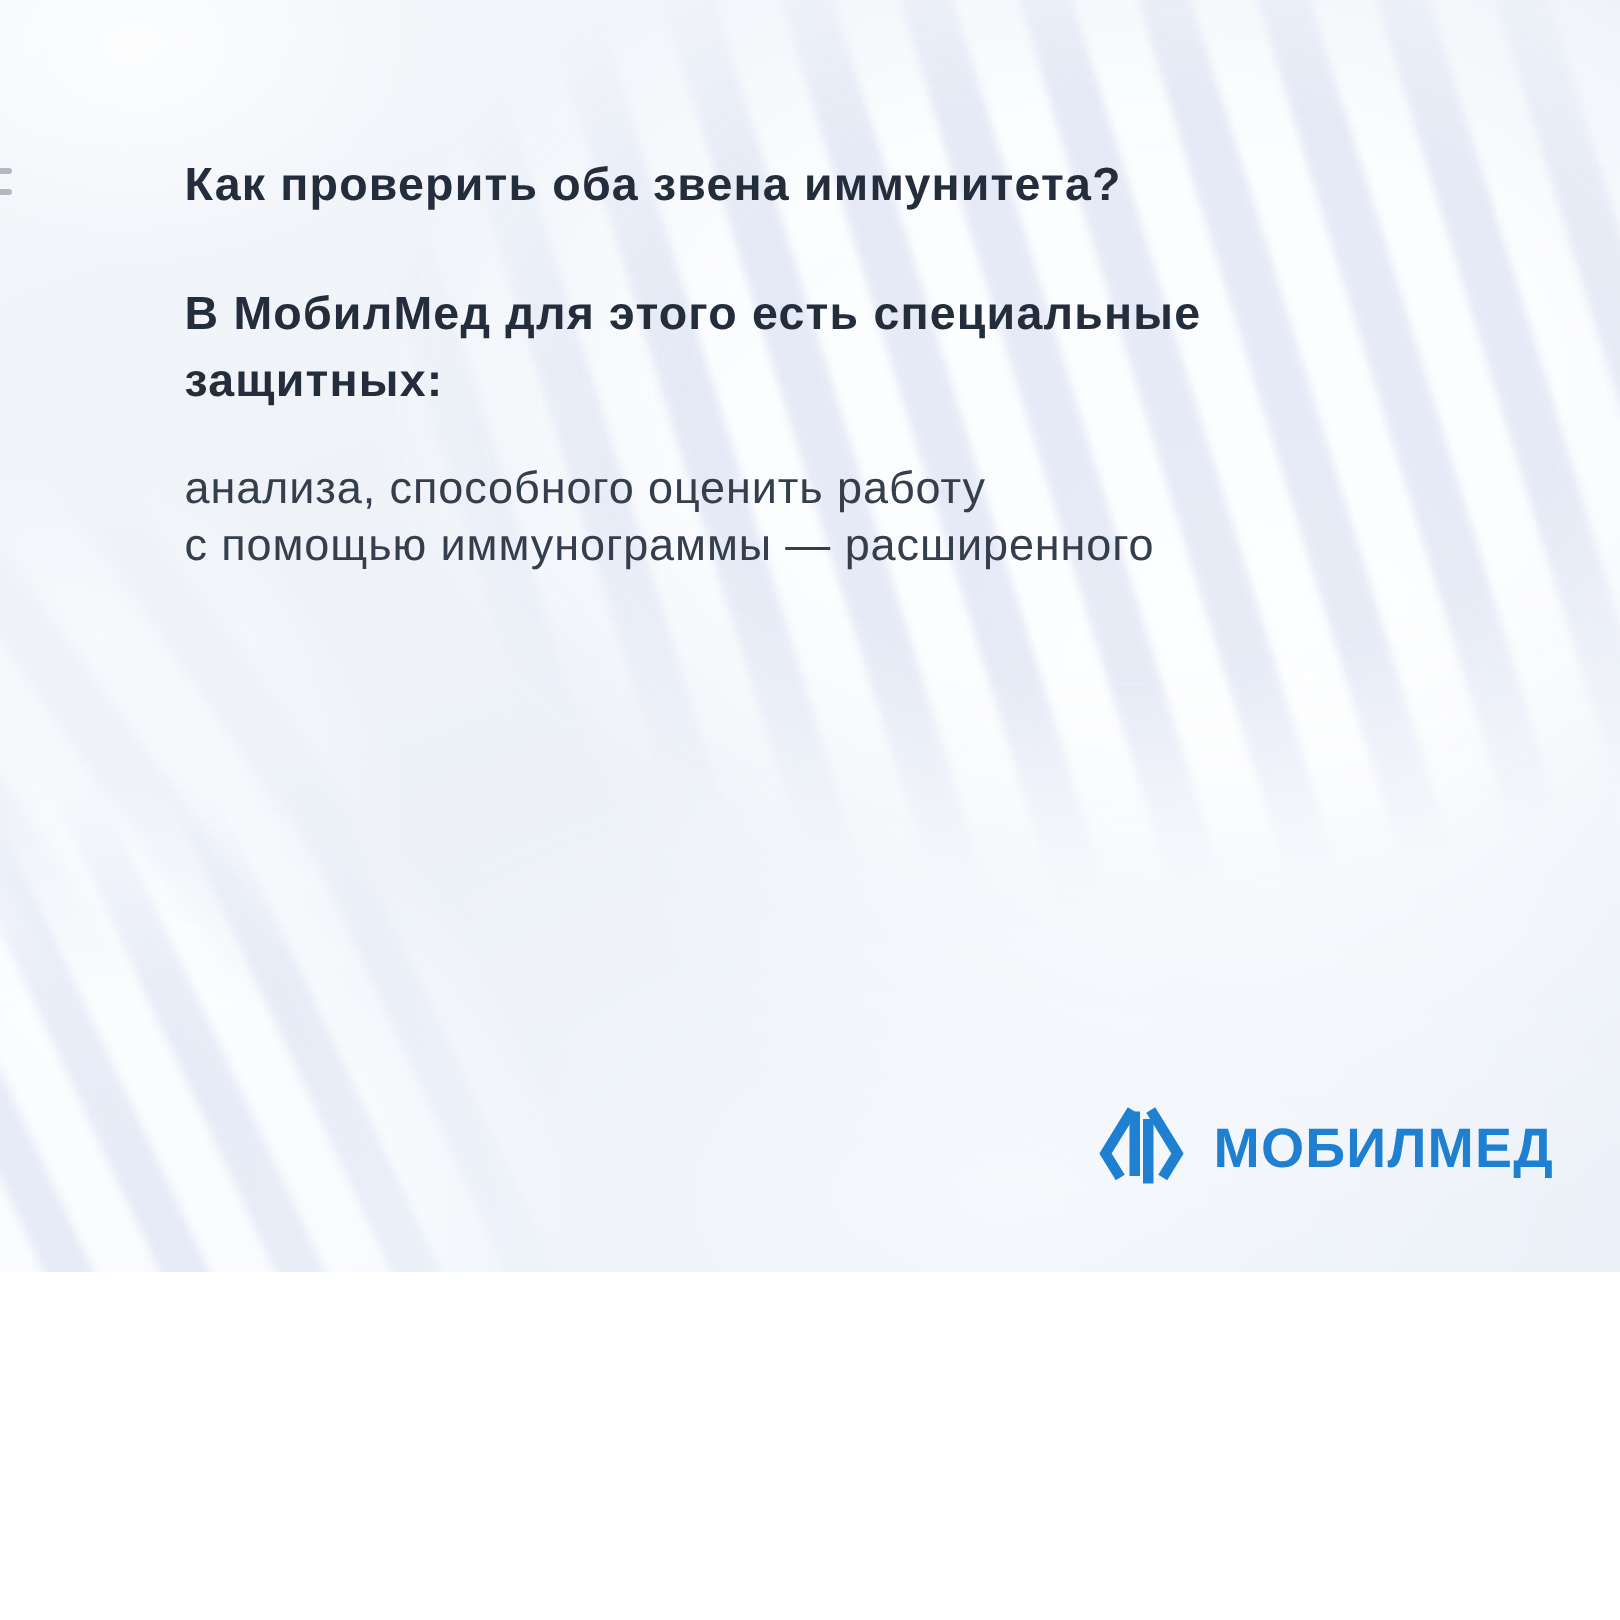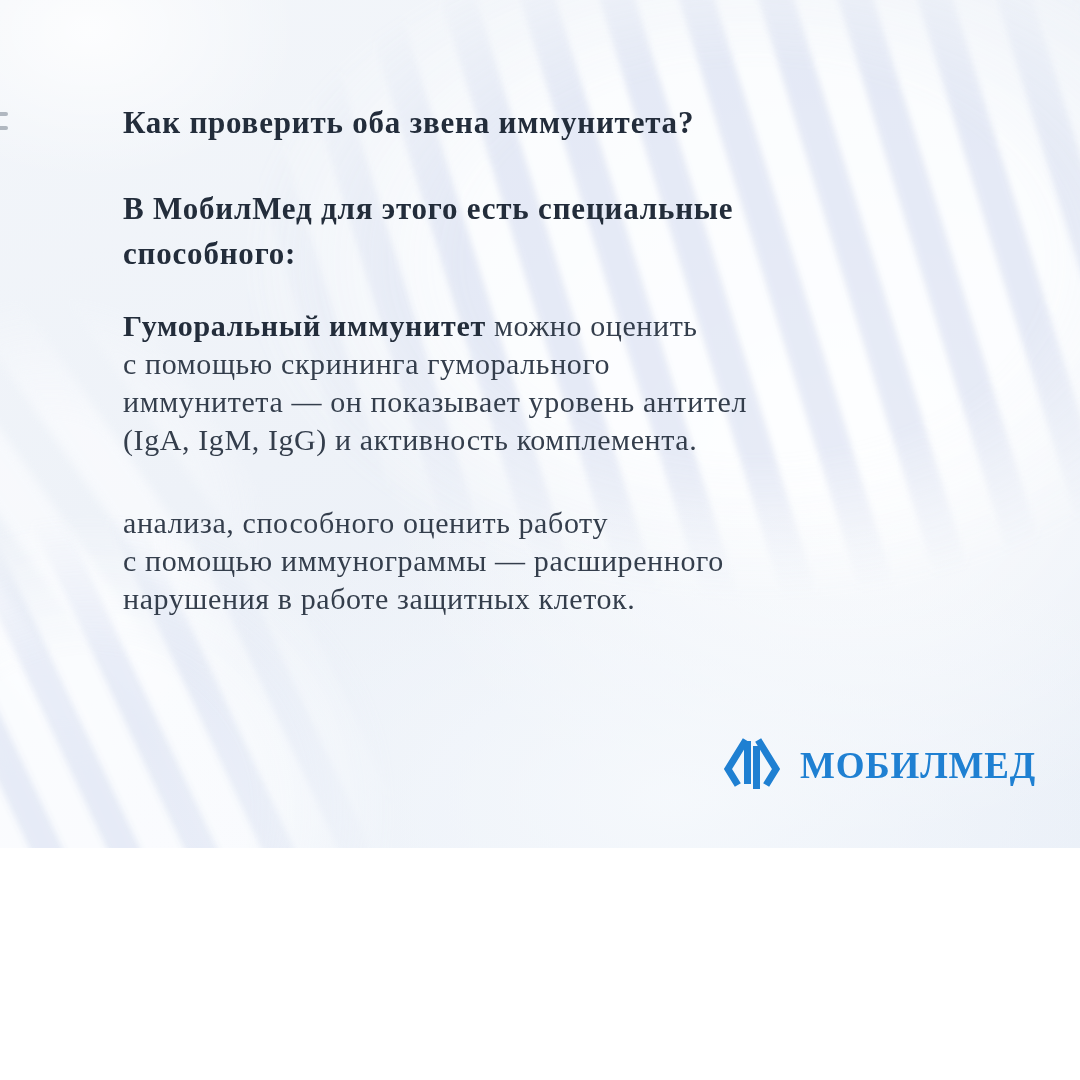--- a/index.html
+++ b/index.html
@@ -3,21 +3,20 @@
 <meta charset="utf-8">
 <style>
   html,body{margin:0;padding:0;}
   body{
     width:1080px;height:1080px;overflow:hidden;
     font-family:"Liberation Sans","DejaVu Sans",sans-serif;
   }
   .card{
     position:relative;width:1080px;height:848px;overflow:hidden;
     background:linear-gradient(160deg,#f3f6fa 0%,#eef2f8 45%,#e8eef7 100%);
-    font-family:Liberation Serif, serif;
   }
   
   .bg-layer{position:absolute;inset:0;pointer-events:none;}
   .stripes{
     position:absolute;
     background:repeating-linear-gradient(73deg,
       rgba(226,231,245,.95) 0px, rgba(226,231,245,.95) 34px,
       rgba(253,254,255,.98) 34px, rgba(253,254,255,.98) 76px);
     filter:blur(3px);
   }
@@ -106,34 +105,27 @@
       <i></i>
       <i></i>
     </div>
 
   <div class="text-col">
 
     <h1 class="h-block h1-block">Как проверить оба звена иммунитета?</h1>
 
     <h2 class="h-block h2-block">
       <span class="line">В МобилМед для этого есть специальные</span>
-      <span class="line">способного:</span>
+      <span class="line">защитных:</span>
     </h2>
 
-    <p class="para">
-      <span class="line"><b class="lead">Гуморальный иммунитет</b><span> можно оценить</span></span>
-      <span class="line">с помощью скрининга гуморального</span>
-      <span class="line">иммунитета — он показывает уровень антител</span>
-      <span class="line">(IgA, IgM, IgG) и активность комплемента.</span>
-    </p>
 
     <p class="para">
       <span class="line">анализа, способного оценить работу</span>
       <span class="line">с помощью иммунограммы — расширенного</span>
-      <span class="line">нарушения в работе защитных клеток.</span>
     </p>
 
   </div>
 
   <div class="logo">
     <svg class="logo-icon" width="66" height="58" viewBox="0 0 64 58" fill="none" xmlns="http://www.w3.org/2000/svg">
       <path d="M24 7 L8 33 L16 46" stroke="#1f80d2" stroke-width="7" stroke-linecap="square" stroke-linejoin="miter"></path>
       <path d="M40 7 L56 33 L48 46" stroke="#1f80d2" stroke-width="7" stroke-linecap="square" stroke-linejoin="miter"></path>
       <line x1="27.5" y1="5" x2="27.5" y2="48" stroke="#1f80d2" stroke-width="7"></line>
       <line x1="36.5" y1="10" x2="36.5" y2="53" stroke="#1f80d2" stroke-width="7"></line>

